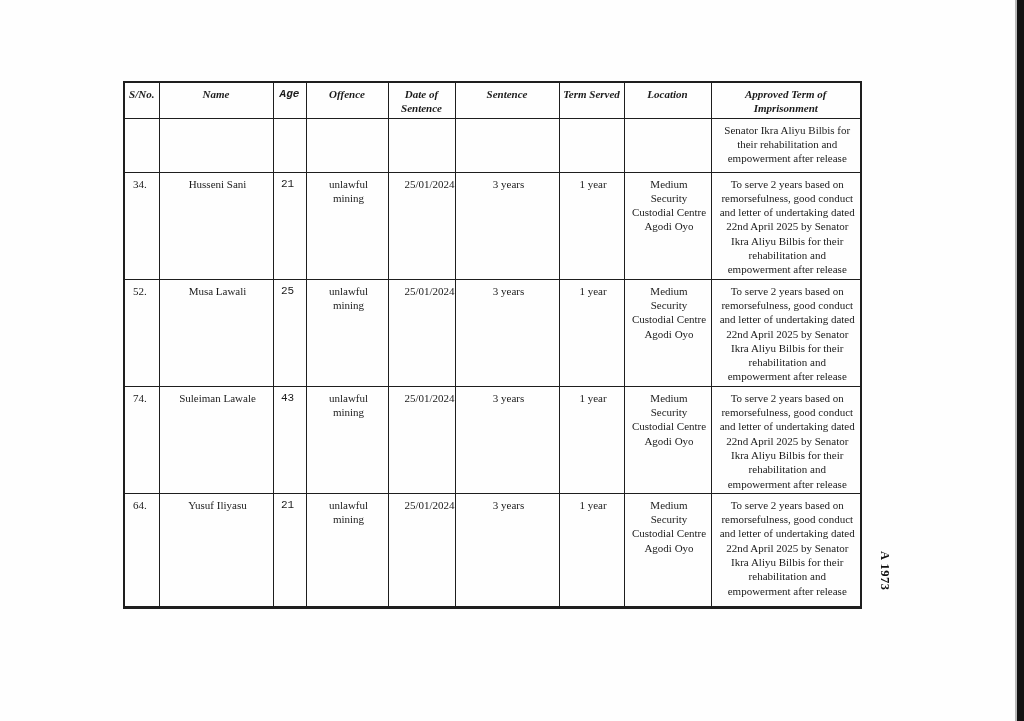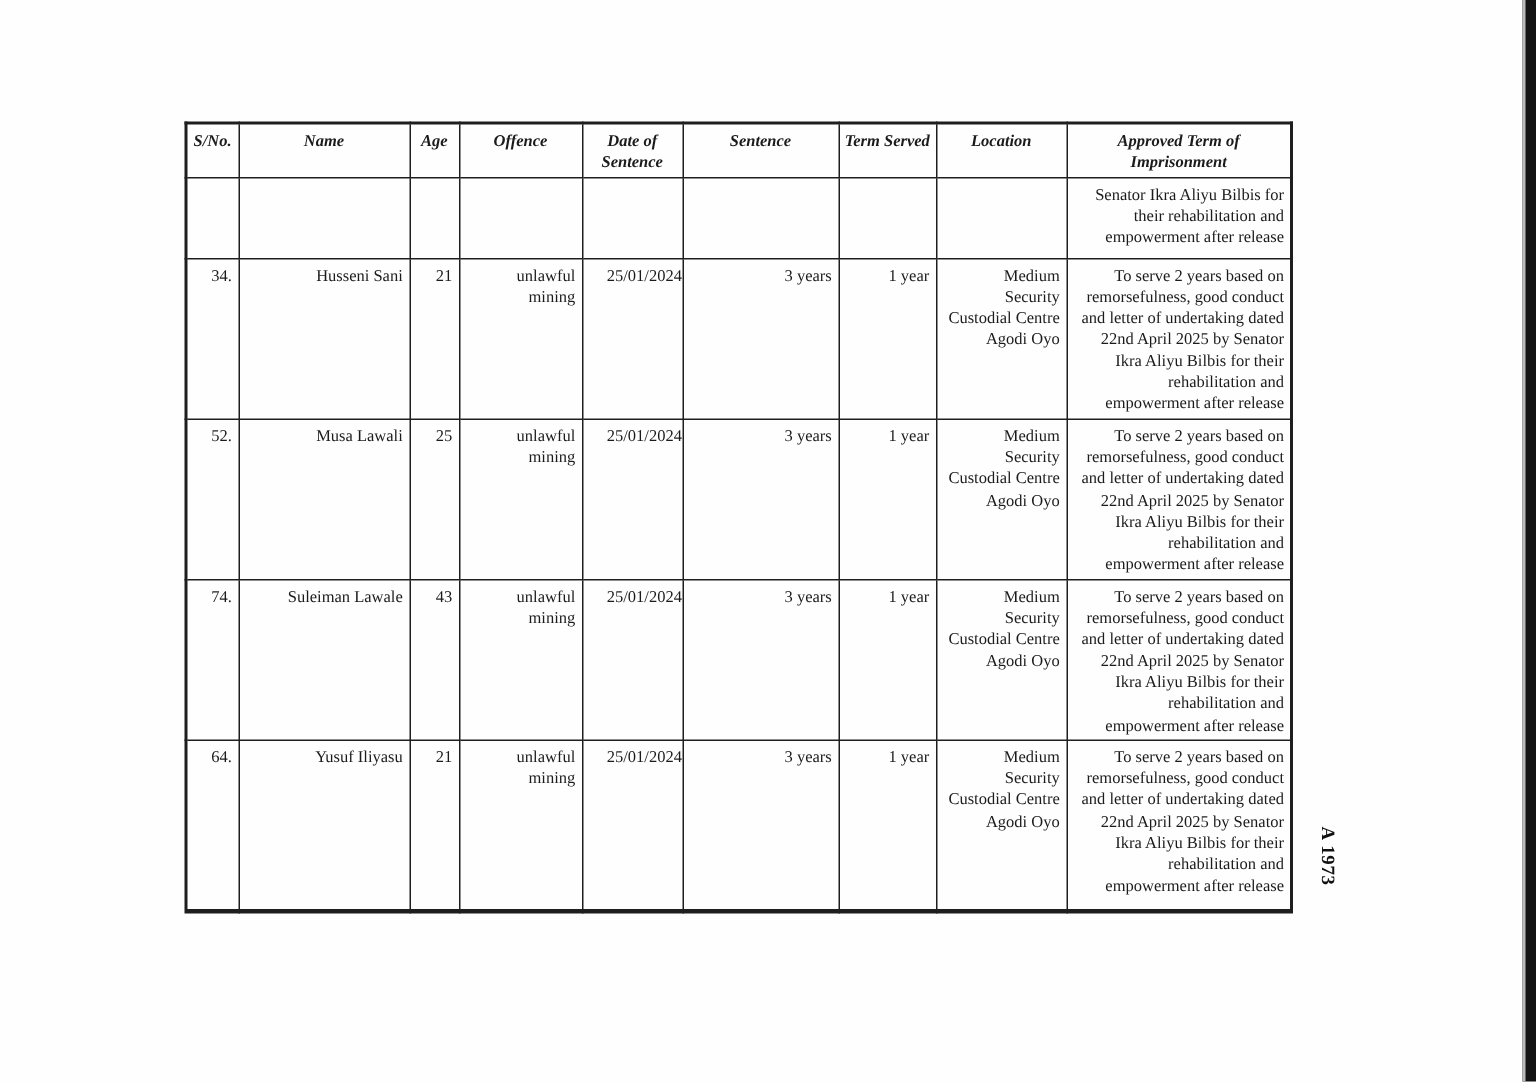--- a/index.html
+++ b/index.html
@@ -43,25 +43,25 @@
     overflow: hidden;
   }
   .gazette-table th {
     font-weight: bold;
     font-style: italic;
     text-align: center;
     padding: 4px 2px 2px 2px;
   }
   .gazette-table td {
     padding: 4px 4px 2px 7px;
-    text-align: right;
+    text-align: center;
   }
   .c-sno  { text-align: center; }
   td.c-sno { padding-left: 0; padding-right: 4px; }
-  .c-age  { text-align: center; }
+  .c-age  { text-align: center; font-family: Liberation Mono, monospace; }
   td.c-age { padding-left: 0; }
   .c-date { text-align: right; }
   td.c-date { padding-left: 16px; padding-right: 2px; }
   th.c-date { padding-right: 2px; text-align: center; }
   tr.r-header { height: 31px; }
   tr.r-cont   { height: 54px; }
   tr.r-body   { height: 105px; }
   tr.r-last   { height: 114px; }
   .side-label {
     position: absolute;

